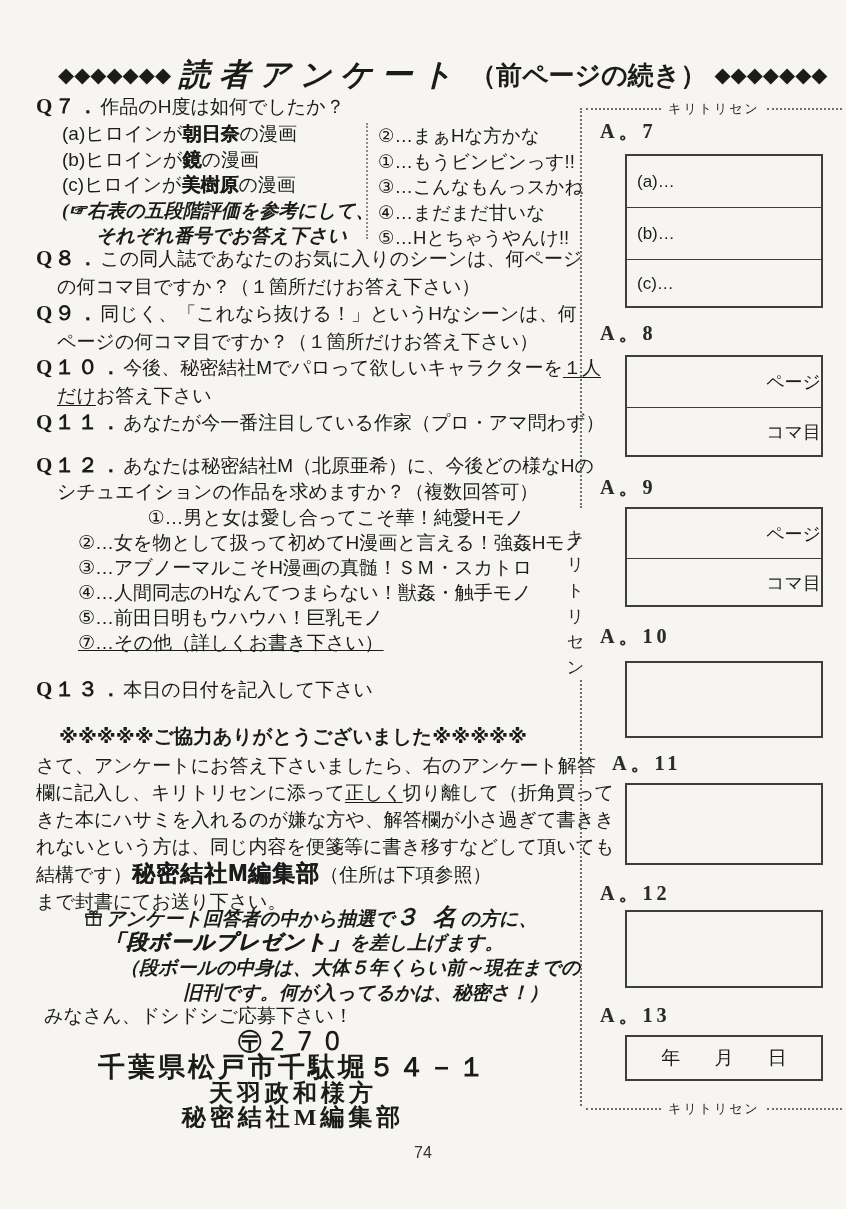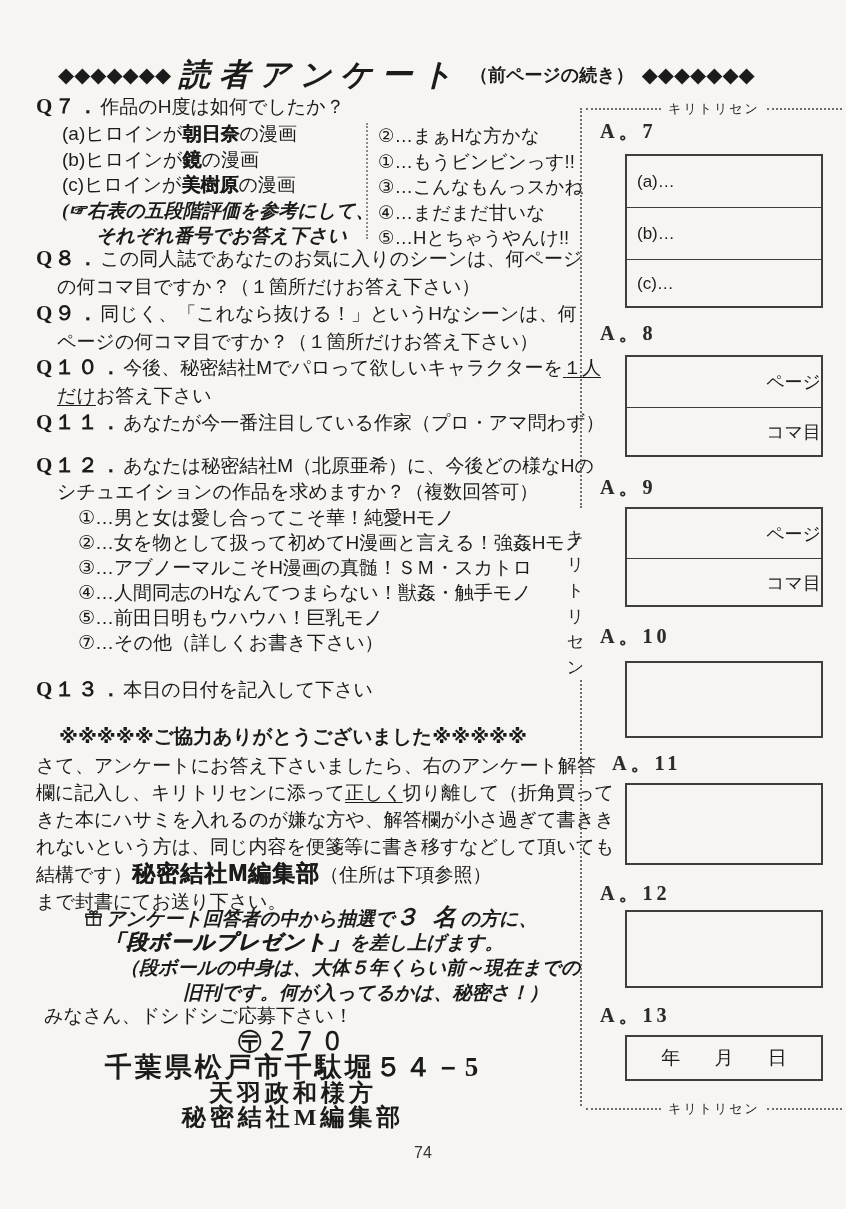--- a/index.html
+++ b/index.html
@@ -12,21 +12,21 @@
   .abs{position:absolute;}
   .line{white-space:nowrap;font-size:19px;line-height:27.5px;}
   .qnum{font-family:"Liberation Serif","DejaVu Serif",serif;font-weight:bold;font-size:21px;letter-spacing:2px;}
   .cont{padding-left:21px;}
   .u{text-decoration:underline;text-underline-offset:3px;}
   .heavy{font-weight:bold;text-shadow:0.6px 0 currentColor;}
   
   .title-row{top:54px;left:58px;display:flex;align-items:center;gap:8px;}
   .diamonds{font-size:21px;letter-spacing:0px;}
   .title-main{font-family:"Liberation Serif","DejaVu Serif",serif;font-style:italic;font-weight:bold;font-size:31px;letter-spacing:9px;white-space:nowrap;}
-  .title-suffix{font-size:18px;font-weight:bold;white-space:nowrap;}
+  .title-suffix{font-size:26px;font-weight:bold;white-space:nowrap;}
   
   .q7opts{top:121px;left:62px;}
   .q7opts .line{font-size:19px;line-height:25.5px;}
   .noteline{font-family:"Liberation Serif","DejaVu Serif",serif;font-style:italic;font-weight:bold;font-size:18px;}
   .q7sep{left:366px;top:123px;height:116px;border-left:2px dotted #8a8a8a;}
   .q7scale{top:123px;left:378px;}
   .q7scale .line{font-size:18.5px;line-height:25.5px;}
   
   .thanks{top:723px;left:36px;width:514px;text-align:center;font-weight:bold;font-size:19.5px;white-space:nowrap;}
   .closing{top:752px;left:36px;}
@@ -116,26 +116,26 @@
   </div>
 
   <div class="abs" style="top:409px;left:36px;">
     <div class="line"><span class="qnum">Q１１．</span><span>あなたが今一番注目している作家（プロ・アマ問わず）</span></div>
   </div>
 
   <div class="abs" style="top:452px;left:36px;">
     <div class="line" style="line-height:26px;"><span class="qnum">Q１２．</span><span>あなたは秘密結社M（北原亜希）に、今後どの様なHの</span></div>
     <div class="line cont" style="line-height:26px;">シチュエイションの作品を求めますか？（複数回答可）</div>
     <div style="padding-left:42px;">
-      <div class="line" style="line-height:25px;">①…男と女は愛し合ってこそ華！純愛Hモノ</div>
+      <div class="line" style="line-height:25px;text-align:center;">①…男と女は愛し合ってこそ華！純愛Hモノ</div>
       <div class="line" style="line-height:25px;">②…女を物として扱って初めてH漫画と言える！強姦Hモノ</div>
       <div class="line" style="line-height:25px;">③…アブノーマルこそH漫画の真髄！ＳＭ・スカトロ</div>
       <div class="line" style="line-height:25px;">④…人間同志のHなんてつまらない！獣姦・触手モノ</div>
       <div class="line" style="line-height:25px;">⑤…前田日明もウハウハ！巨乳モノ</div>
-      <div class="line" style="line-height:25px;">⑦…その他（詳しくお書き下さい）</div>
+      <div class="line" style="line-height:25px;text-decoration:underline;">⑦…その他（詳しくお書き下さい）</div>
     </div>
   </div>
 
   <div class="abs line" style="top:676px;left:36px;">
     <span class="qnum">Q１３．</span><span>本日の日付を記入して下さい</span>
   </div>
 
   <div class="abs thanks">
     <span>※※※※※</span><span>ご協力ありがとうございました</span><span>※※※※※</span>
   </div>
@@ -166,21 +166,21 @@
   <div class="abs gift-line" style="top:928px;left:104px;">
     <span class="gift-title serifit">「段ボールプレゼント」</span><span class="serifit">を差し上げます。</span>
   </div>
   <div class="abs gift-line serifit" style="top:955px;left:120px;">（段ボールの中身は、大体５年くらい前～現在までの</div>
   <div class="abs gift-line serifit" style="top:980px;left:138px;margin-left:45px;">旧刊です。何が入ってるかは、秘密さ！）</div>
   <div class="abs gift-line" style="top:1003px;left:44px;">みなさん、ドシドシご応募下さい！</div>
 
   <div class="abs center510 postal" style="top:1026px;">
     <span>〶</span><span>２７０</span>
   </div>
-  <div class="abs center510 addr addr1" style="top:1049px;">千葉県松戸市千駄堀５４－5</div>
+  <div class="abs center510 addr addr1" style="top:1049px;">千葉県松戸市千駄堀５４－１</div>
   <div class="abs center510 addr addr2" style="top:1077px;">天羽政和様方</div>
   <div class="abs center510 addr addr2" style="top:1101px;">秘密結社M編集部</div>
 
   <div class="abs footer-page">74</div>
 
   <div class="abs cutrow" style="top:100px;left:586px;">
     <span class="dash"></span>
     <span class="cutlabel">キリトリセン</span>
     <span class="dash"></span>
   </div>

